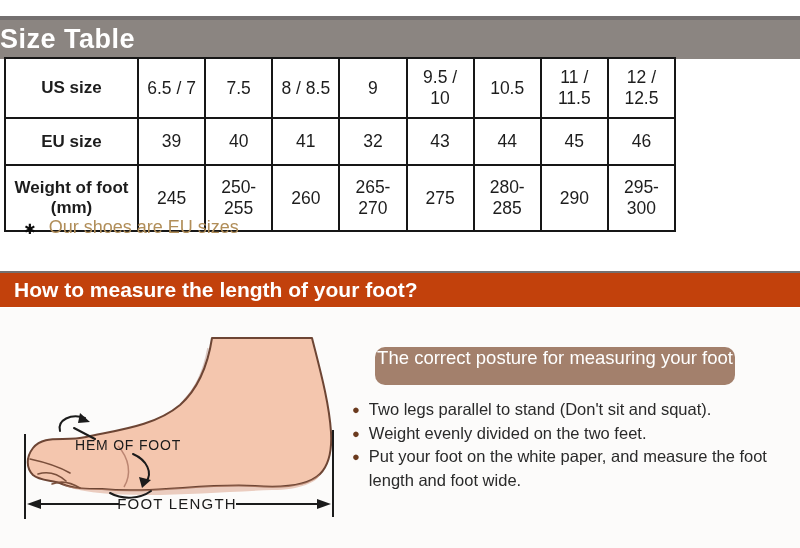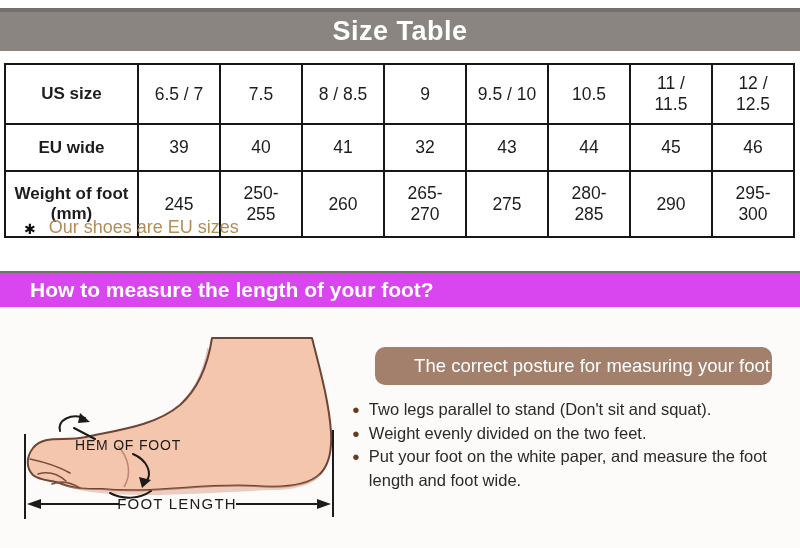--- a/index.html
+++ b/index.html
@@ -1,49 +1,49 @@
 <!DOCTYPE html>
 <html><head>
 <meta charset="utf-8">
 <style>
   html,body{margin:0;padding:0;background:#ffffff;}
   body{width:800px;height:548px;font-family:"Liberation Sans",sans-serif;}
   .page{position:relative;width:800px;height:548px;background:#ffffff;overflow:hidden;}
 
   
-  .title-bar{position:absolute;top:8px;left:0;right:0;height:39px;background:#8b8581;
-    border-top:4px solid #747070;display:flex;align-items:center;justify-content:center;}
+  .title-bar{position:absolute;top:16px;left:0;right:0;height:39px;background:#8b8581;
+    border-top:4px solid #747070;display:flex;align-items:center;justify-content:flex-start;}
   .title-bar .t{color:#ffffff;font-size:27px;font-weight:bold;letter-spacing:.5px;margin:0;}
 
   
-  table.size{position:absolute;top:63px;left:4px;width:791px;border-collapse:collapse;
+  table.size{position:absolute;top:57px;left:4px;width:672px;border-collapse:collapse;
     table-layout:fixed;background:#ffffff;}
   table.size th,table.size td{border:2px solid #171717;text-align:center;vertical-align:middle;
     padding:8px;color:#1d1d1d;font-size:17.5px;height:29px;overflow:hidden;}
   table.size th{font-weight:bold;font-size:17px;line-height:1.15;padding:0 4px;}
   table.size col.lbl{width:133px;}
   table.size tr.tall th,table.size tr.tall td{height:48px;}
 
   
   .eu-note{position:absolute;top:217px;left:24px;display:flex;align-items:center;}
   .eu-note .ast{color:#0c0c0c;font-size:14px;margin-right:13px;position:relative;top:1px;}
   .eu-note .txt{color:#b18e59;font-size:18px;}
 
   
-  .section-bar{position:absolute;top:271px;left:0;right:0;height:34px;background:#d946ef;
-    border-top:2px solid #747070;display:flex;align-items:center;padding-left:16px;}
+  .section-bar{position:absolute;top:271px;left:0;right:0;height:34px;background:#c2410c;
+    border-top:2px solid #747070;display:flex;align-items:center;}
   .section-bar .t{color:#ffffff;font-size:21px;font-weight:bold;margin:0 0 0 14px;}
 
   
   .measure{position:absolute;top:308px;left:0;right:0;bottom:0;background:#fcfbfa;}
   svg.foot{position:absolute;left:0;top:10px;width:360px;height:230px;display:block;}
   svg.foot text{font-family:"Liberation Sans",sans-serif;fill:#1b1b1b;}
 
   .posture-box{position:absolute;left:375px;top:39px;width:360px;height:38px;background:#a3806c;
-    border-radius:10px;display:flex;align-items:center;justify-content:center;padding-left:37px;}
+    border-radius:10px;display:flex;align-items:flex-start;justify-content:center;}
   .posture-box .t{color:#ffffff;font-size:18.5px;}
 
   .posture-list{position:absolute;left:352px;top:90px;width:438px;}
   .p-item{display:flex;align-items:flex-start;font-size:16.5px;line-height:23.5px;color:#2a2a2a;}
   .p-item .dot{color:#6b3a1e;font-size:13px;line-height:23.5px;margin-right:9px;flex:0 0 auto;}
 </style>
 </head>
 <body>
 
 <div class="page">
@@ -70,21 +70,21 @@
         <td>6.5 / 7</td>
         <td>7.5</td>
         <td>8 / 8.5</td>
         <td>9</td>
         <td>9.5 / 10</td>
         <td>10.5</td>
         <td>11 / 11.5</td>
         <td>12 / 12.5</td>
       </tr>
       <tr>
-        <th>EU wide</th>
+        <th>EU size</th>
         <td>39</td>
         <td>40</td>
         <td>41</td>
         <td>32</td>
         <td>43</td>
         <td>44</td>
         <td>45</td>
         <td>46</td>
       </tr>
       <tr class="tall">

